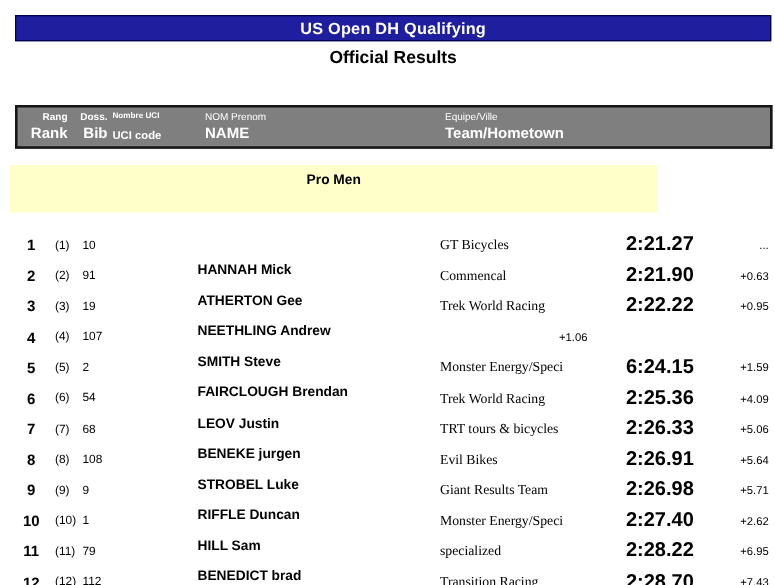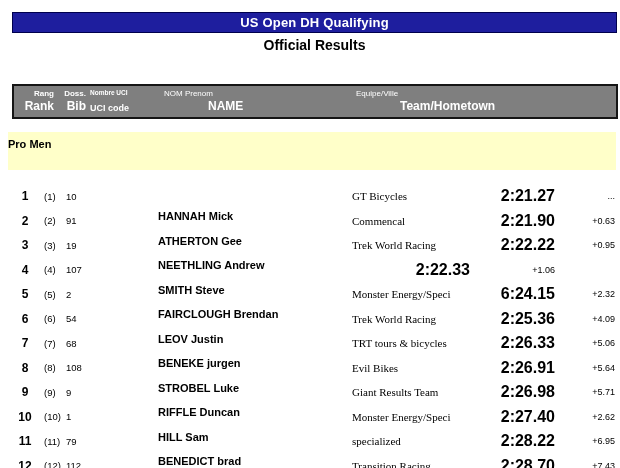--- a/index.html
+++ b/index.html
@@ -29,26 +29,26 @@
     background: #7f7f7f; border: 2px solid #151515;
     display: grid; grid-template-columns: 40px 32px 74px 192px 1fr;
     color: #ffffff;
   }
   .th { display: flex; flex-direction: column; justify-content: space-between; padding: 3px 0 4px 0; }
   .th.right { align-items: flex-end; text-align: right; }
   .th.left  { align-items: flex-start; text-align: left; padding-left: 4px; }
   .h-fr-b  { font-size: 8px;   font-weight: bold; }
   .h-fr-xs { font-size: 6.5px; font-weight: bold; }
   .h-fr    { font-size: 8px;   font-weight: normal; }
-  .h-en    { font-size: 12px;  font-weight: bold; margin-left: 44px; }
+  .h-en    { font-size: 12px;  font-weight: bold; }
   .h-en-sm { font-size: 9px;   font-weight: bold; }
 
   .category-band {
-    position: absolute; left: 8px; top: 132px; width: 608px; height: 38px;
-    background: #ffffc9; text-align: left;
+    position: absolute; left: 8px; top: 132px; width: 518px; height: 38px;
+    background: #ffffc9; text-align: center;
     font-weight: bold; font-size: 11px; padding-top: 6px;
   }
 
   .rows { position: absolute; left: 0; top: 170px; width: 620px; }
   .row {
     display: grid;
     grid-template-columns: 26px 26px 94px 194px 118px 85px 60px;
     padding-left: 12px; height: 24.5px; align-items: center;
   }
   .c-rank { text-align: center; font-weight: bold; font-size: 12px; }
@@ -123,31 +123,30 @@
         <div class="c-name">NEETHLING Andrew</div>
         <div class="c-team">Trek World Racing</div>
         <div class="c-time">2:22.22</div>
         <div class="c-gap">+0.95</div>
       </div>
       <div class="row">
         <div class="c-rank">4</div>
         <div class="c-pos">(4)</div>
         <div class="c-bib">107</div>
         <div class="c-name">SMITH Steve</div>
-        <div class="c-time">2:22.33</div>
         <div class="c-gap">+1.06</div>
       </div>
       <div class="row">
         <div class="c-rank">5</div>
         <div class="c-pos">(5)</div>
         <div class="c-bib">2</div>
         <div class="c-name">FAIRCLOUGH Brendan</div>
         <div class="c-team">Monster Energy/Speci</div>
         <div class="c-time">6:24.15</div>
-        <div class="c-gap">+2.32</div>
+        <div class="c-gap">+1.59</div>
       </div>
       <div class="row">
         <div class="c-rank">6</div>
         <div class="c-pos">(6)</div>
         <div class="c-bib">54</div>
         <div class="c-name">LEOV Justin</div>
         <div class="c-team">Trek World Racing</div>
         <div class="c-time">2:25.36</div>
         <div class="c-gap">+4.09</div>
       </div>

